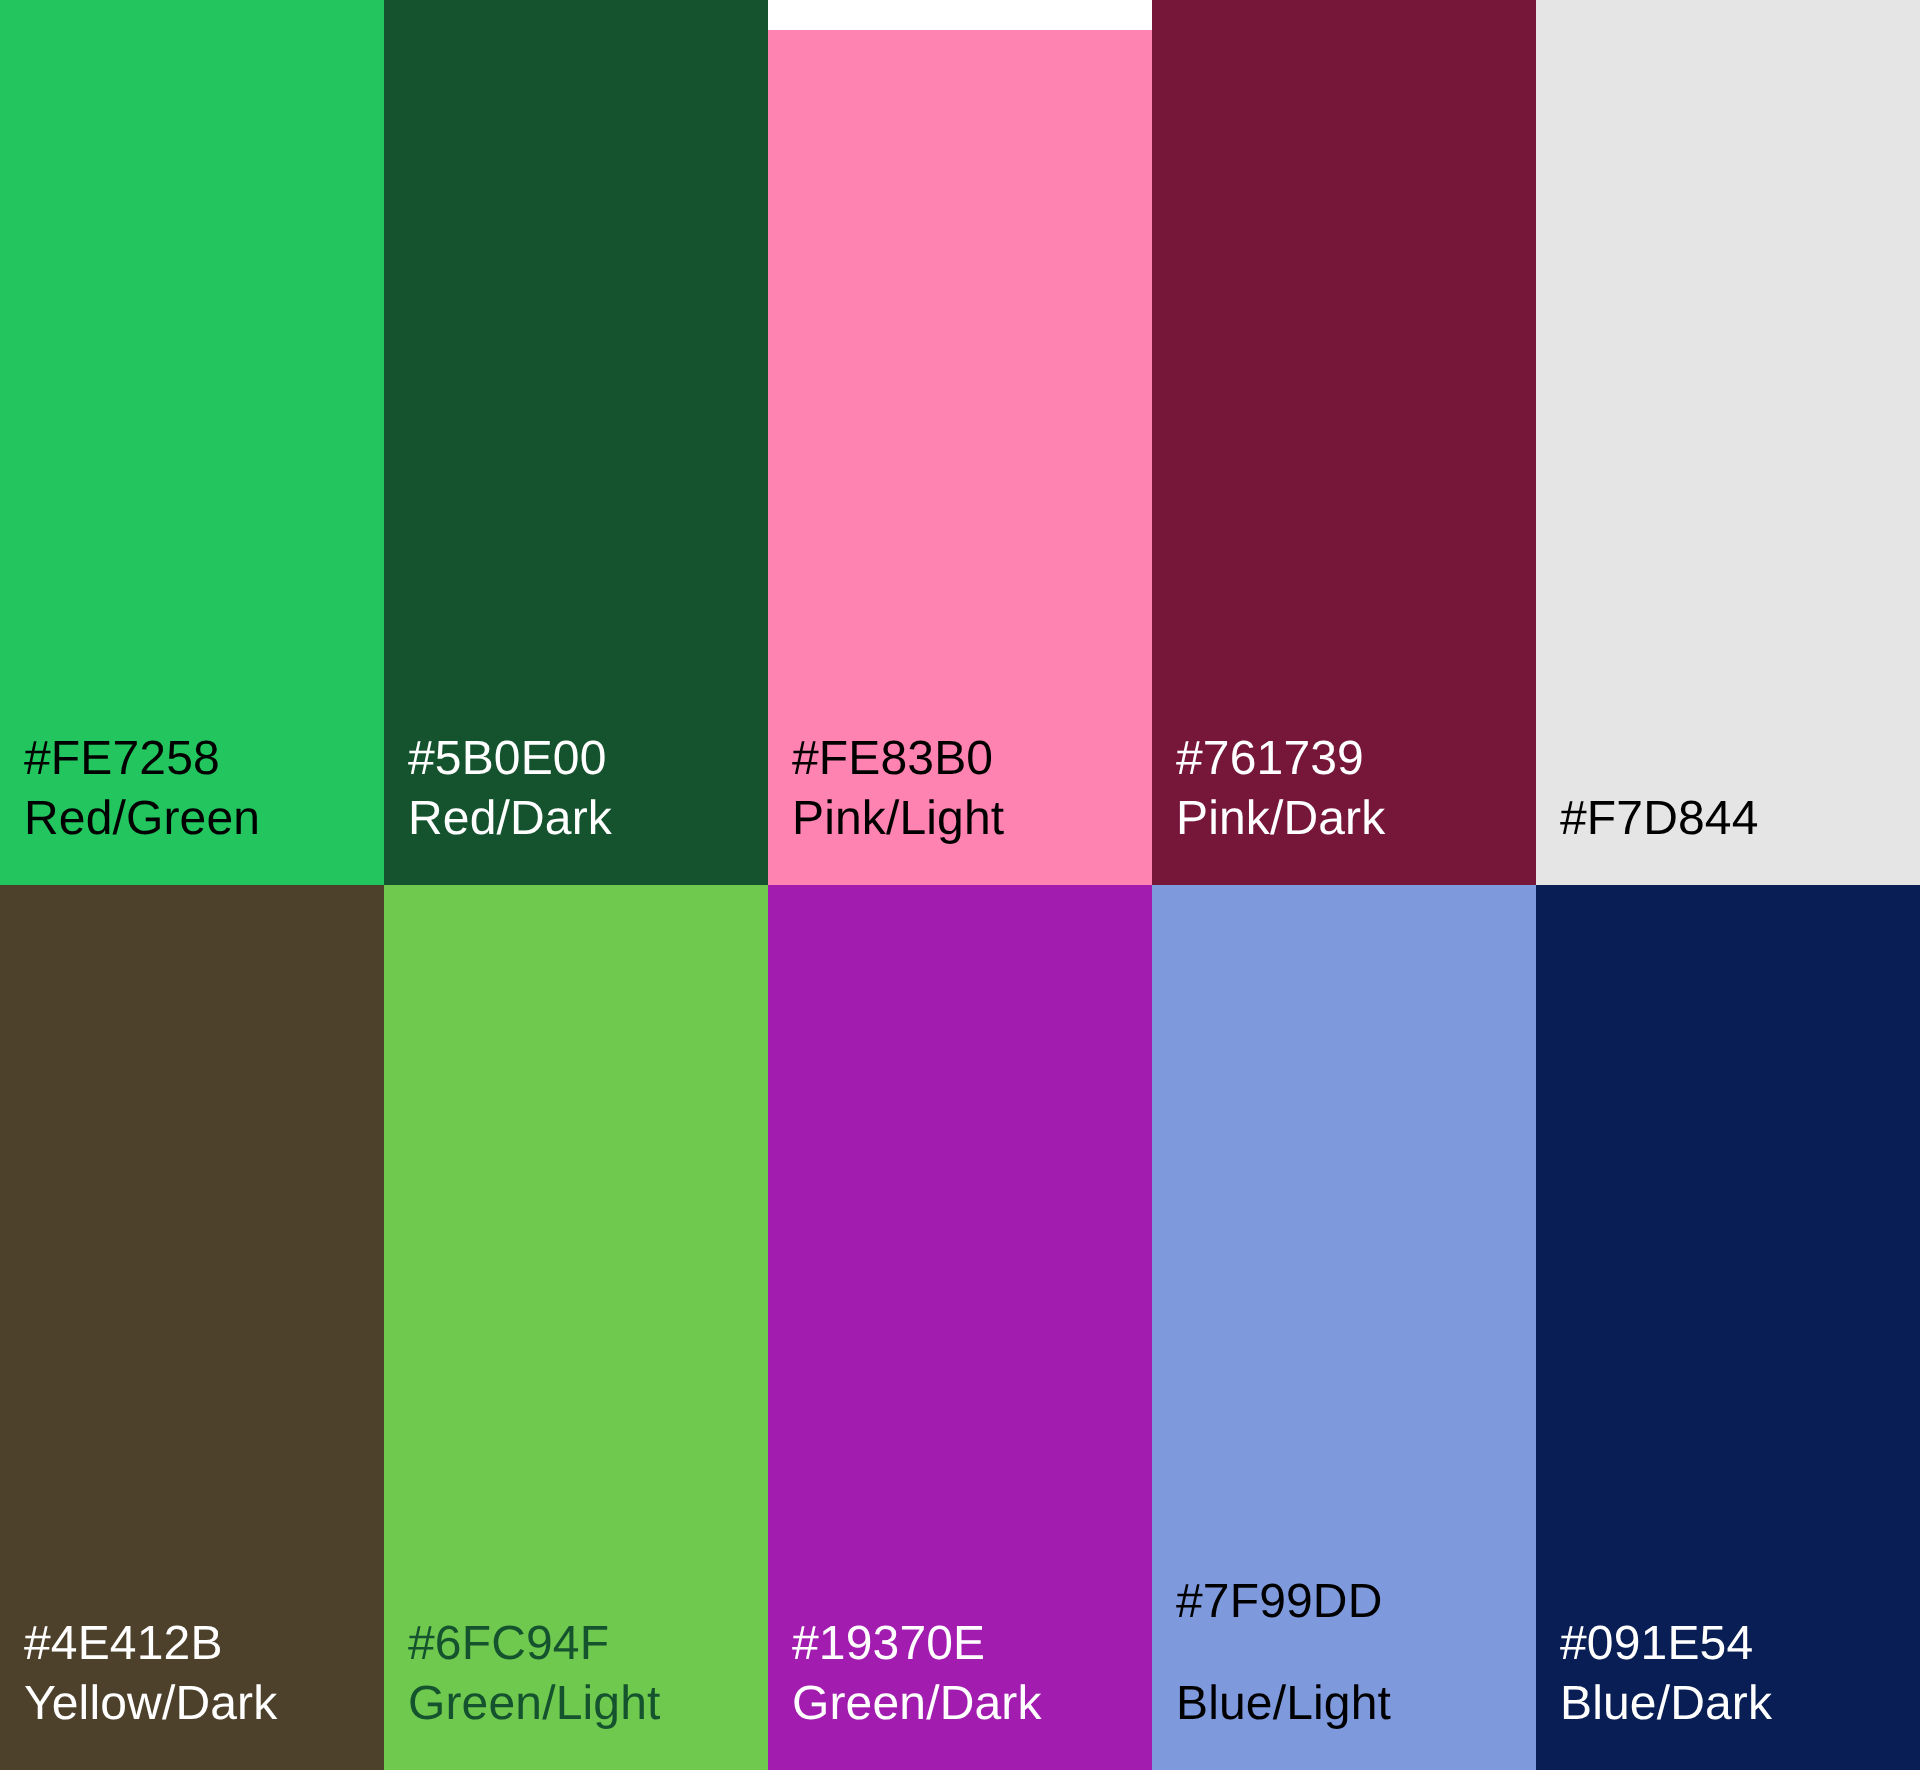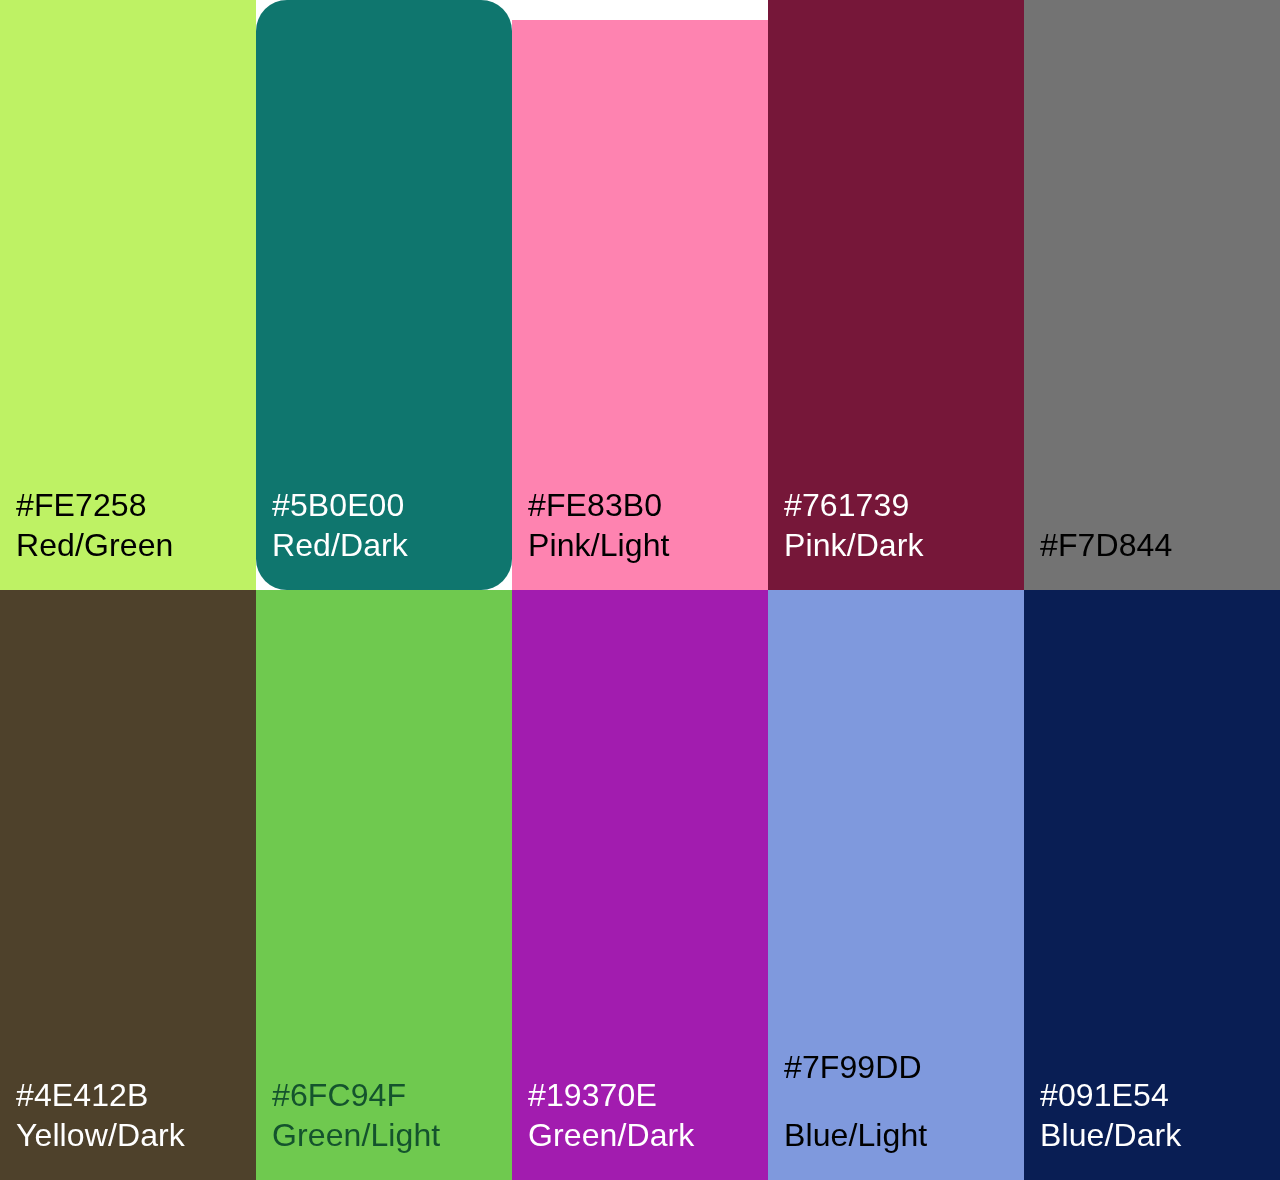--- a/index.html
+++ b/index.html
@@ -51,41 +51,41 @@
 
   .swatch-label {
     
   }
 </style>
 </head>
 <body>
 
 <div id="palette-grid">
 
-  <div class="swatch" style="background-color: #bef264; color: rgb(0, 0, 0);">
+  <div class="swatch" style="background-color: #22c55e; color: rgb(0, 0, 0);">
     <span class="swatch-text swatch-hex">#FE7258</span>
     <span class="swatch-text swatch-label">Red/Green</span>
   </div>
 
-  <div class="swatch" style="background-color: #0f766e; color: rgb(255, 255, 255); border-radius: 31px;">
+  <div class="swatch" style="background-color: #14532d; color: rgb(255, 255, 255);">
     <span class="swatch-text swatch-hex">#5B0E00</span>
     <span class="swatch-text swatch-label">Red/Dark</span>
   </div>
 
   <div class="swatch" style="background-color: rgb(254, 131, 176); color: rgb(0, 0, 0); margin-top: 20px;">
     <span class="swatch-text swatch-hex">#FE83B0</span>
     <span class="swatch-text swatch-label">Pink/Light</span>
   </div>
 
   <div class="swatch" style="background-color: rgb(118, 23, 57); color: rgb(255, 255, 255);">
     <span class="swatch-text swatch-hex">#761739</span>
     <span class="swatch-text swatch-label">Pink/Dark</span>
   </div>
 
-  <div class="swatch" style="background-color: #737373; color: rgb(0, 0, 0);">
+  <div class="swatch" style="background-color: #e5e5e5; color: rgb(0, 0, 0);">
     <span class="swatch-text swatch-hex">#F7D844</span>
   </div>
 
   <div class="swatch" style="background-color: rgb(78, 65, 43); color: rgb(255, 255, 255);">
     <span class="swatch-text swatch-hex">#4E412B</span>
     <span class="swatch-text swatch-label">Yellow/Dark</span>
   </div>
 
   <div class="swatch" style="background-color: rgb(111, 201, 79); color: #14532d;">
     <span class="swatch-text swatch-hex">#6FC94F</span>

